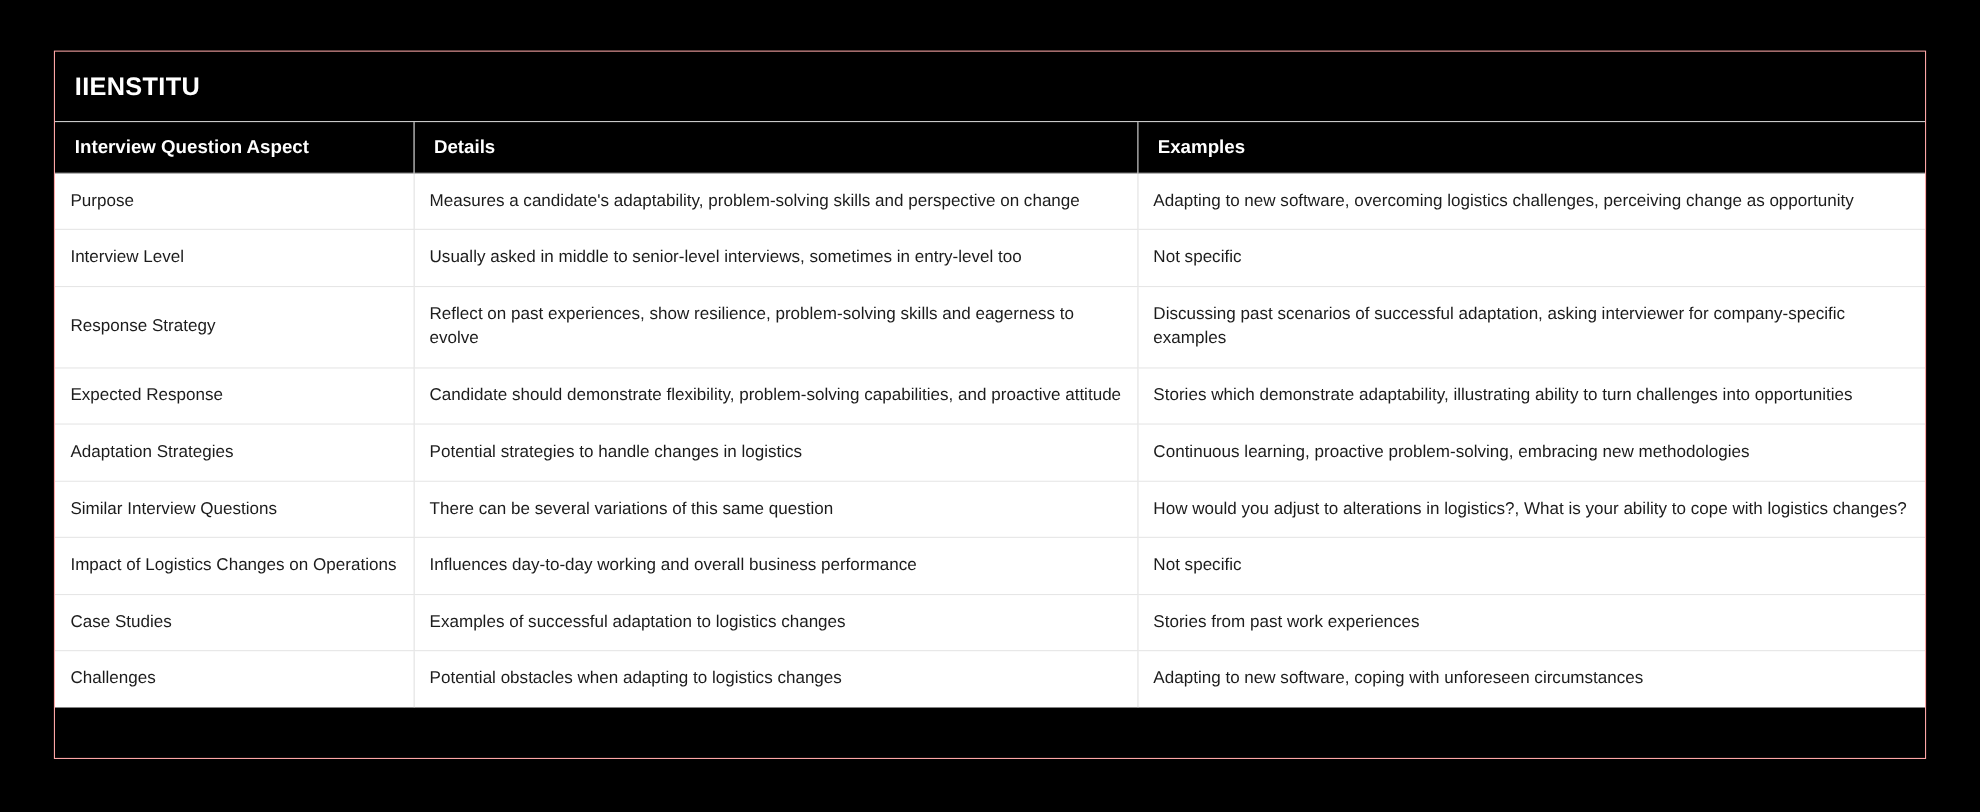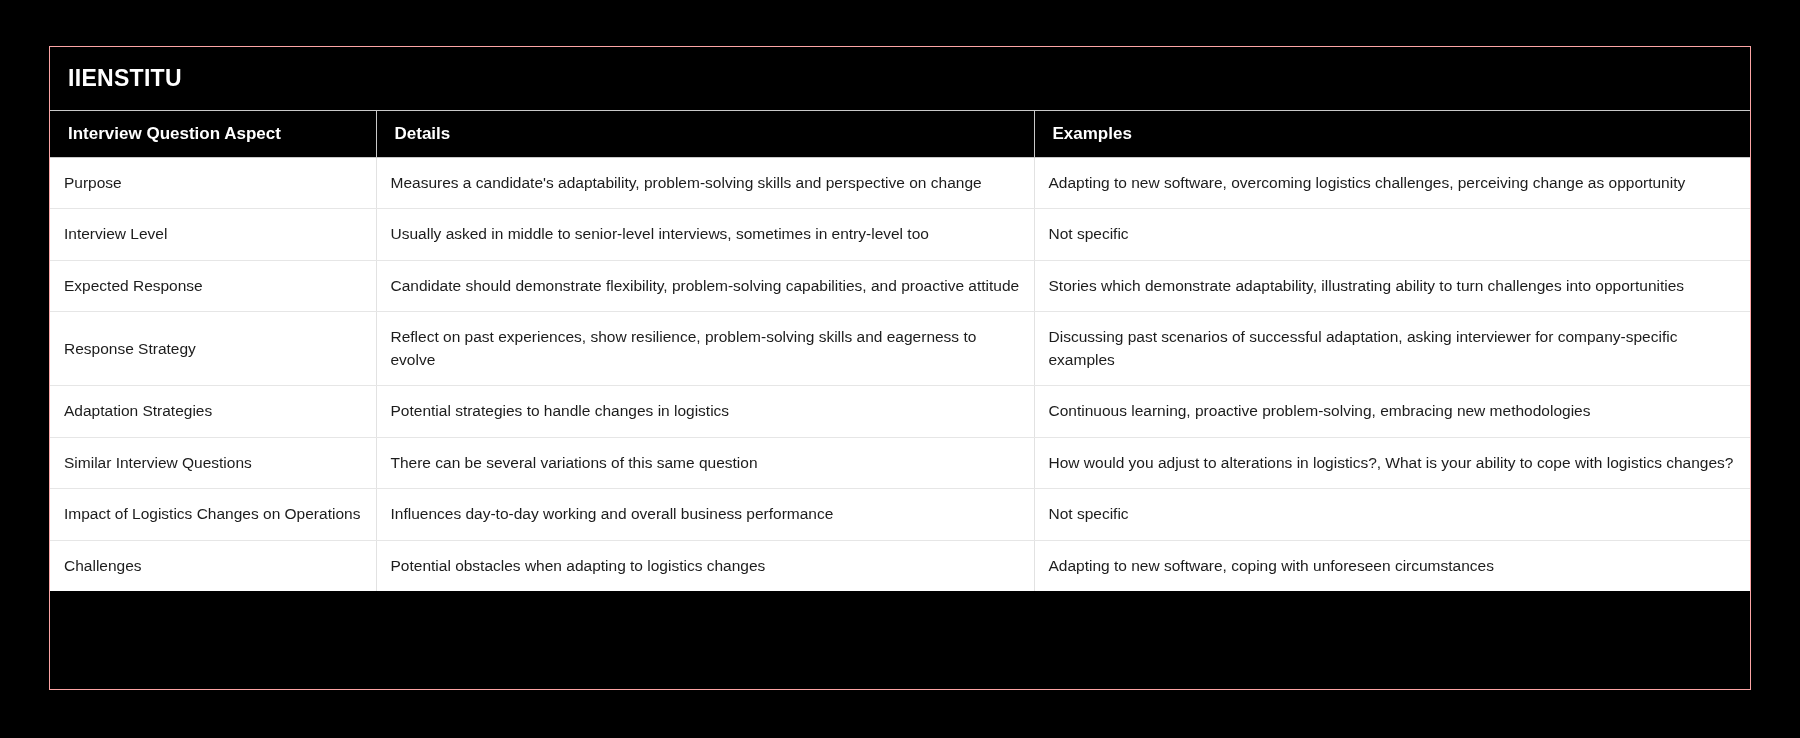--- a/index.html
+++ b/index.html
@@ -120,45 +120,50 @@
           <td class="cell-aspect">Purpose</td>
           <td class="cell-details">Measures a candidate's adaptability, problem-solving skills and perspective on change</td>
           <td class="cell-examples">Adapting to new software, overcoming logistics challenges, perceiving change as opportunity</td>
         </tr>
         <tr>
           <td class="cell-aspect">Interview Level</td>
           <td class="cell-details">Usually asked in middle to senior-level interviews, sometimes in entry-level too</td>
           <td class="cell-examples">Not specific</td>
         </tr>
         <tr>
+          <td class="cell-aspect">Response Strategy</td>
+          <td class="cell-details">Reflect on past experiences, show resilience, problem-solving skills and eagerness to evolve</td>
+          <td class="cell-examples">Discussing past scenarios of successful adaptation, asking interviewer for company-specific examples</td>
+        </tr>
+        <tr>
           <td class="cell-aspect">Expected Response</td>
           <td class="cell-details">Candidate should demonstrate flexibility, problem-solving capabilities, and proactive attitude</td>
           <td class="cell-examples">Stories which demonstrate adaptability, illustrating ability to turn challenges into opportunities</td>
-        </tr>
-        <tr>
-          <td class="cell-aspect">Response Strategy</td>
-          <td class="cell-details">Reflect on past experiences, show resilience, problem-solving skills and eagerness to evolve</td>
-          <td class="cell-examples">Discussing past scenarios of successful adaptation, asking interviewer for company-specific examples</td>
         </tr>
         <tr>
           <td class="cell-aspect">Adaptation Strategies</td>
           <td class="cell-details">Potential strategies to handle changes in logistics</td>
           <td class="cell-examples">Continuous learning, proactive problem-solving, embracing new methodologies</td>
         </tr>
         <tr>
           <td class="cell-aspect">Similar Interview Questions</td>
           <td class="cell-details">There can be several variations of this same question</td>
           <td class="cell-examples">How would you adjust to alterations in logistics?, What is your ability to cope with logistics changes?</td>
         </tr>
         <tr>
           <td class="cell-aspect">Impact of Logistics Changes on Operations</td>
           <td class="cell-details">Influences day-to-day working and overall business performance</td>
           <td class="cell-examples">Not specific</td>
         </tr>
         <tr>
+          <td class="cell-aspect">Case Studies</td>
+          <td class="cell-details">Examples of successful adaptation to logistics changes</td>
+          <td class="cell-examples">Stories from past work experiences</td>
+        </tr>
+        <tr>
           <td class="cell-aspect">Challenges</td>
           <td class="cell-details">Potential obstacles when adapting to logistics changes</td>
           <td class="cell-examples">Adapting to new software, coping with unforeseen circumstances</td>
         </tr>
 
       </tbody>
     </table>
 
   </div>
 </div>

